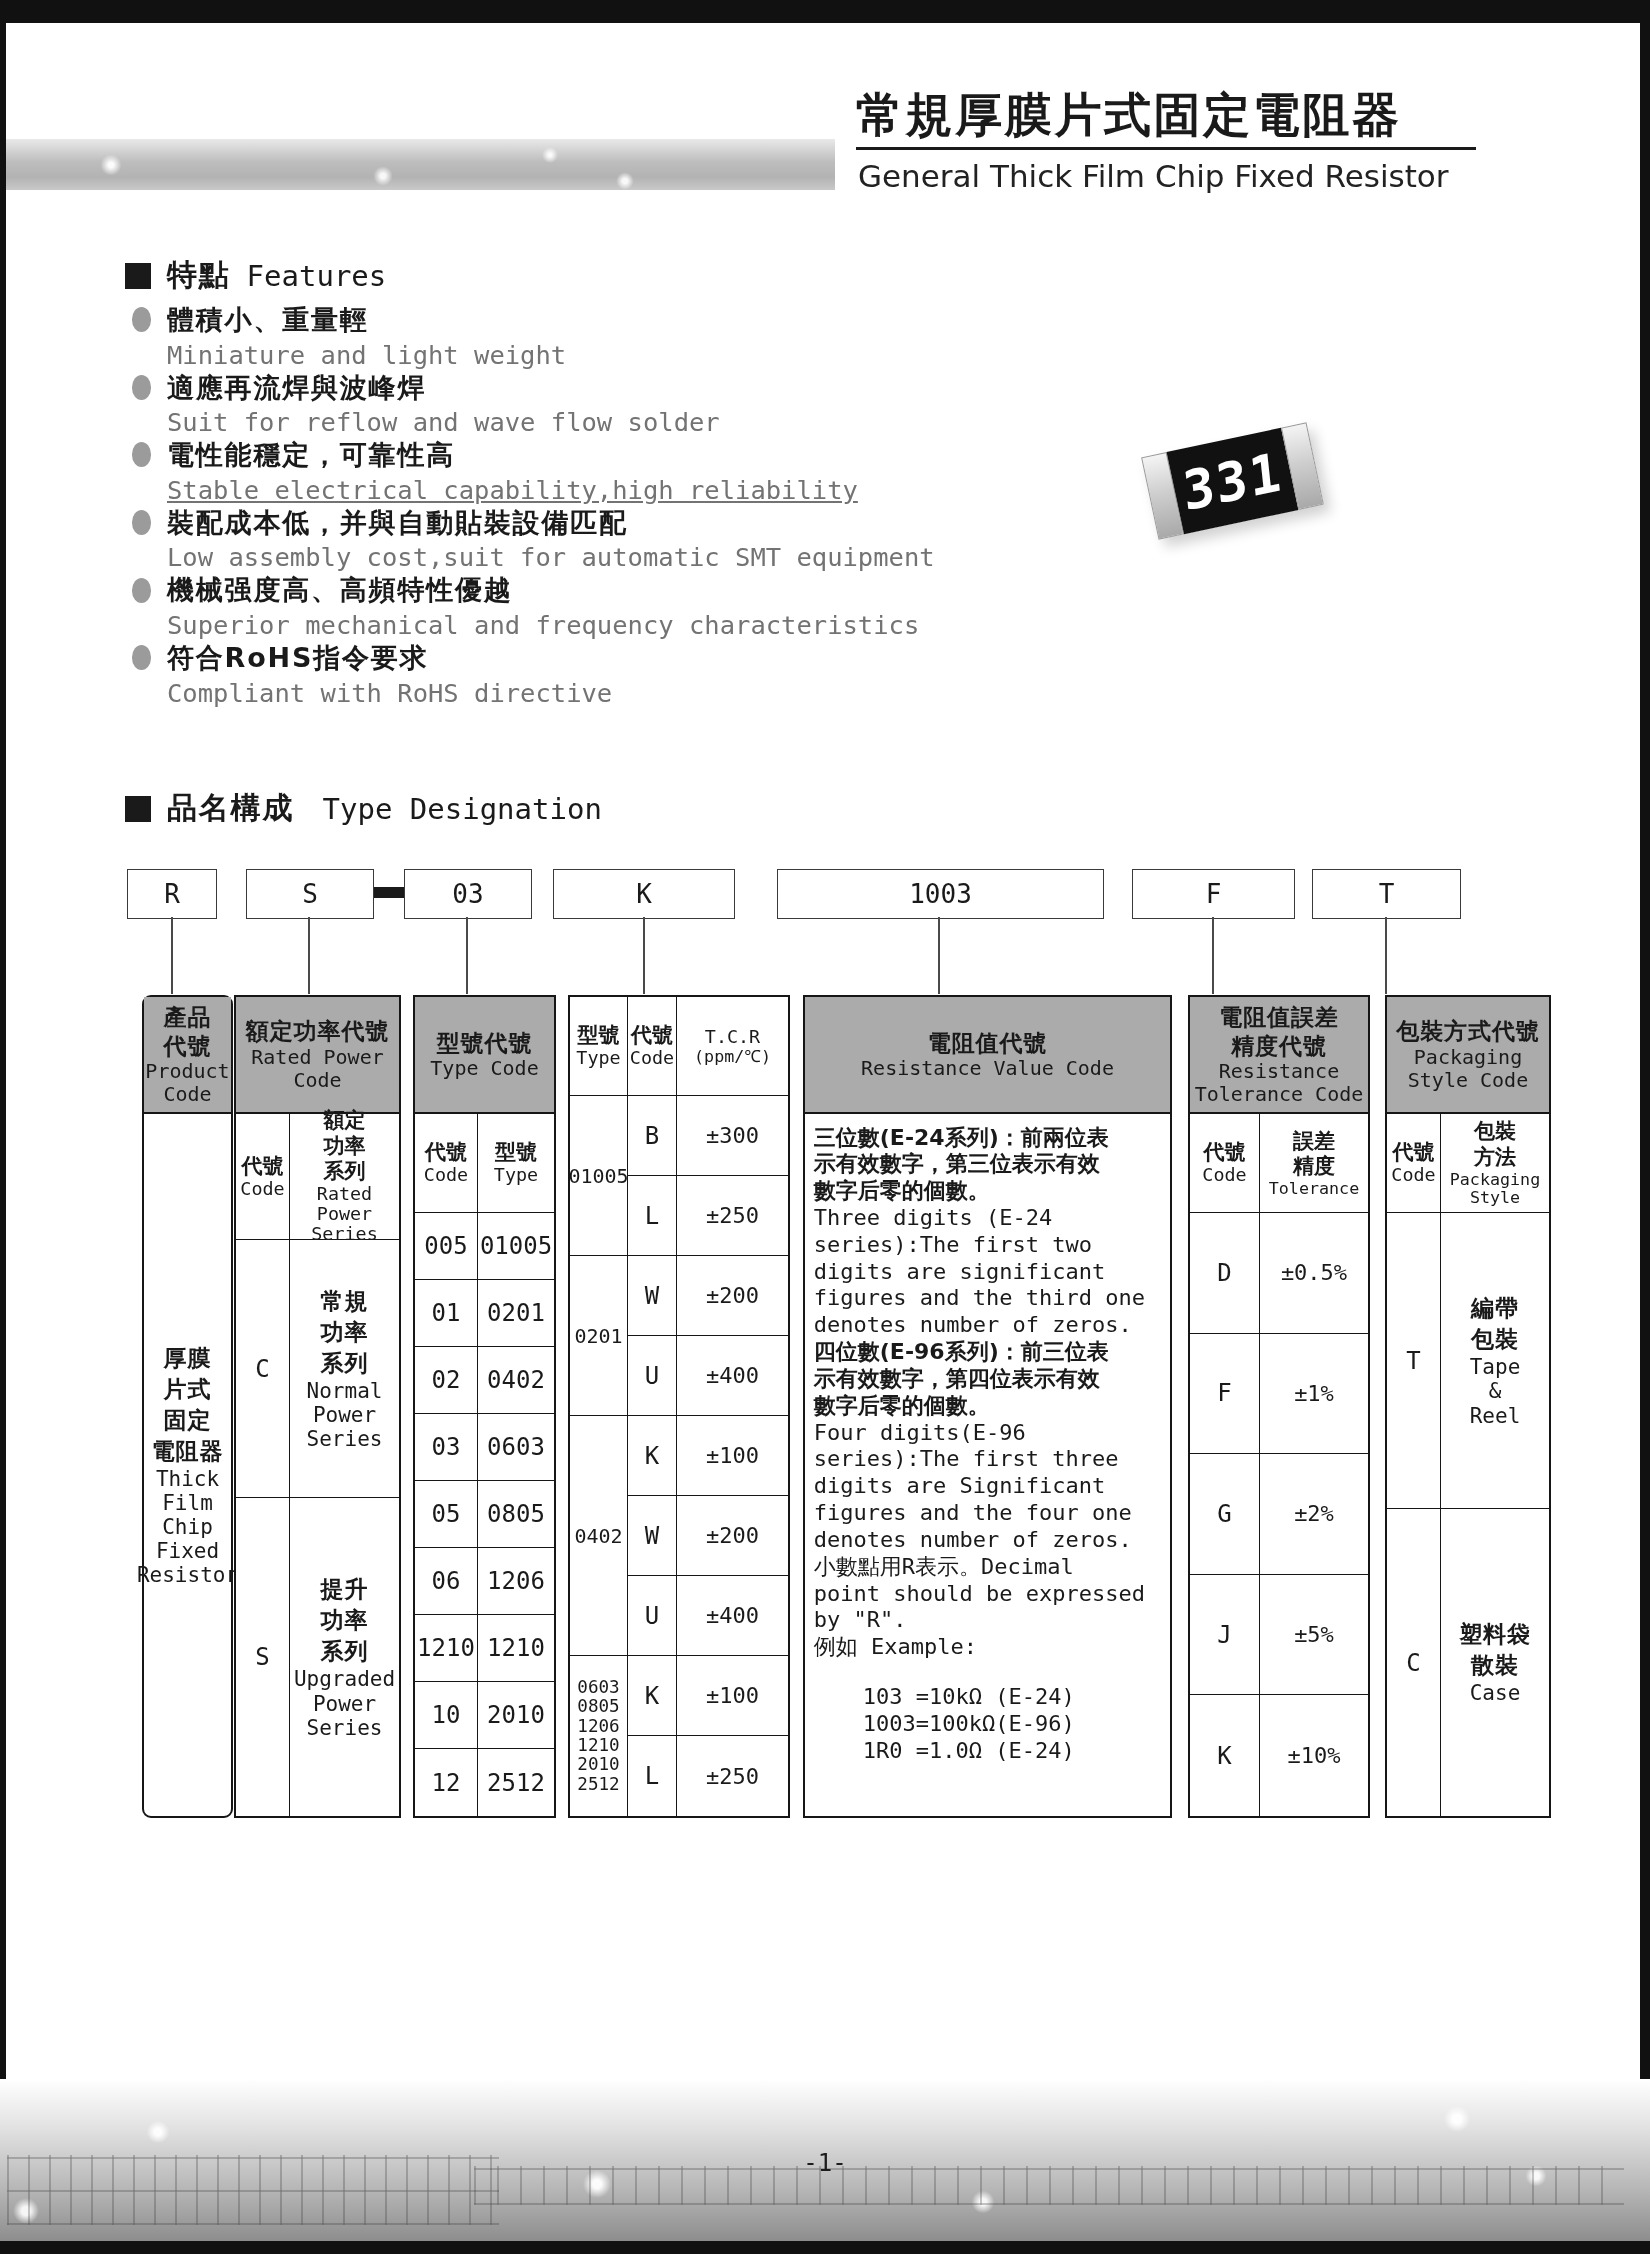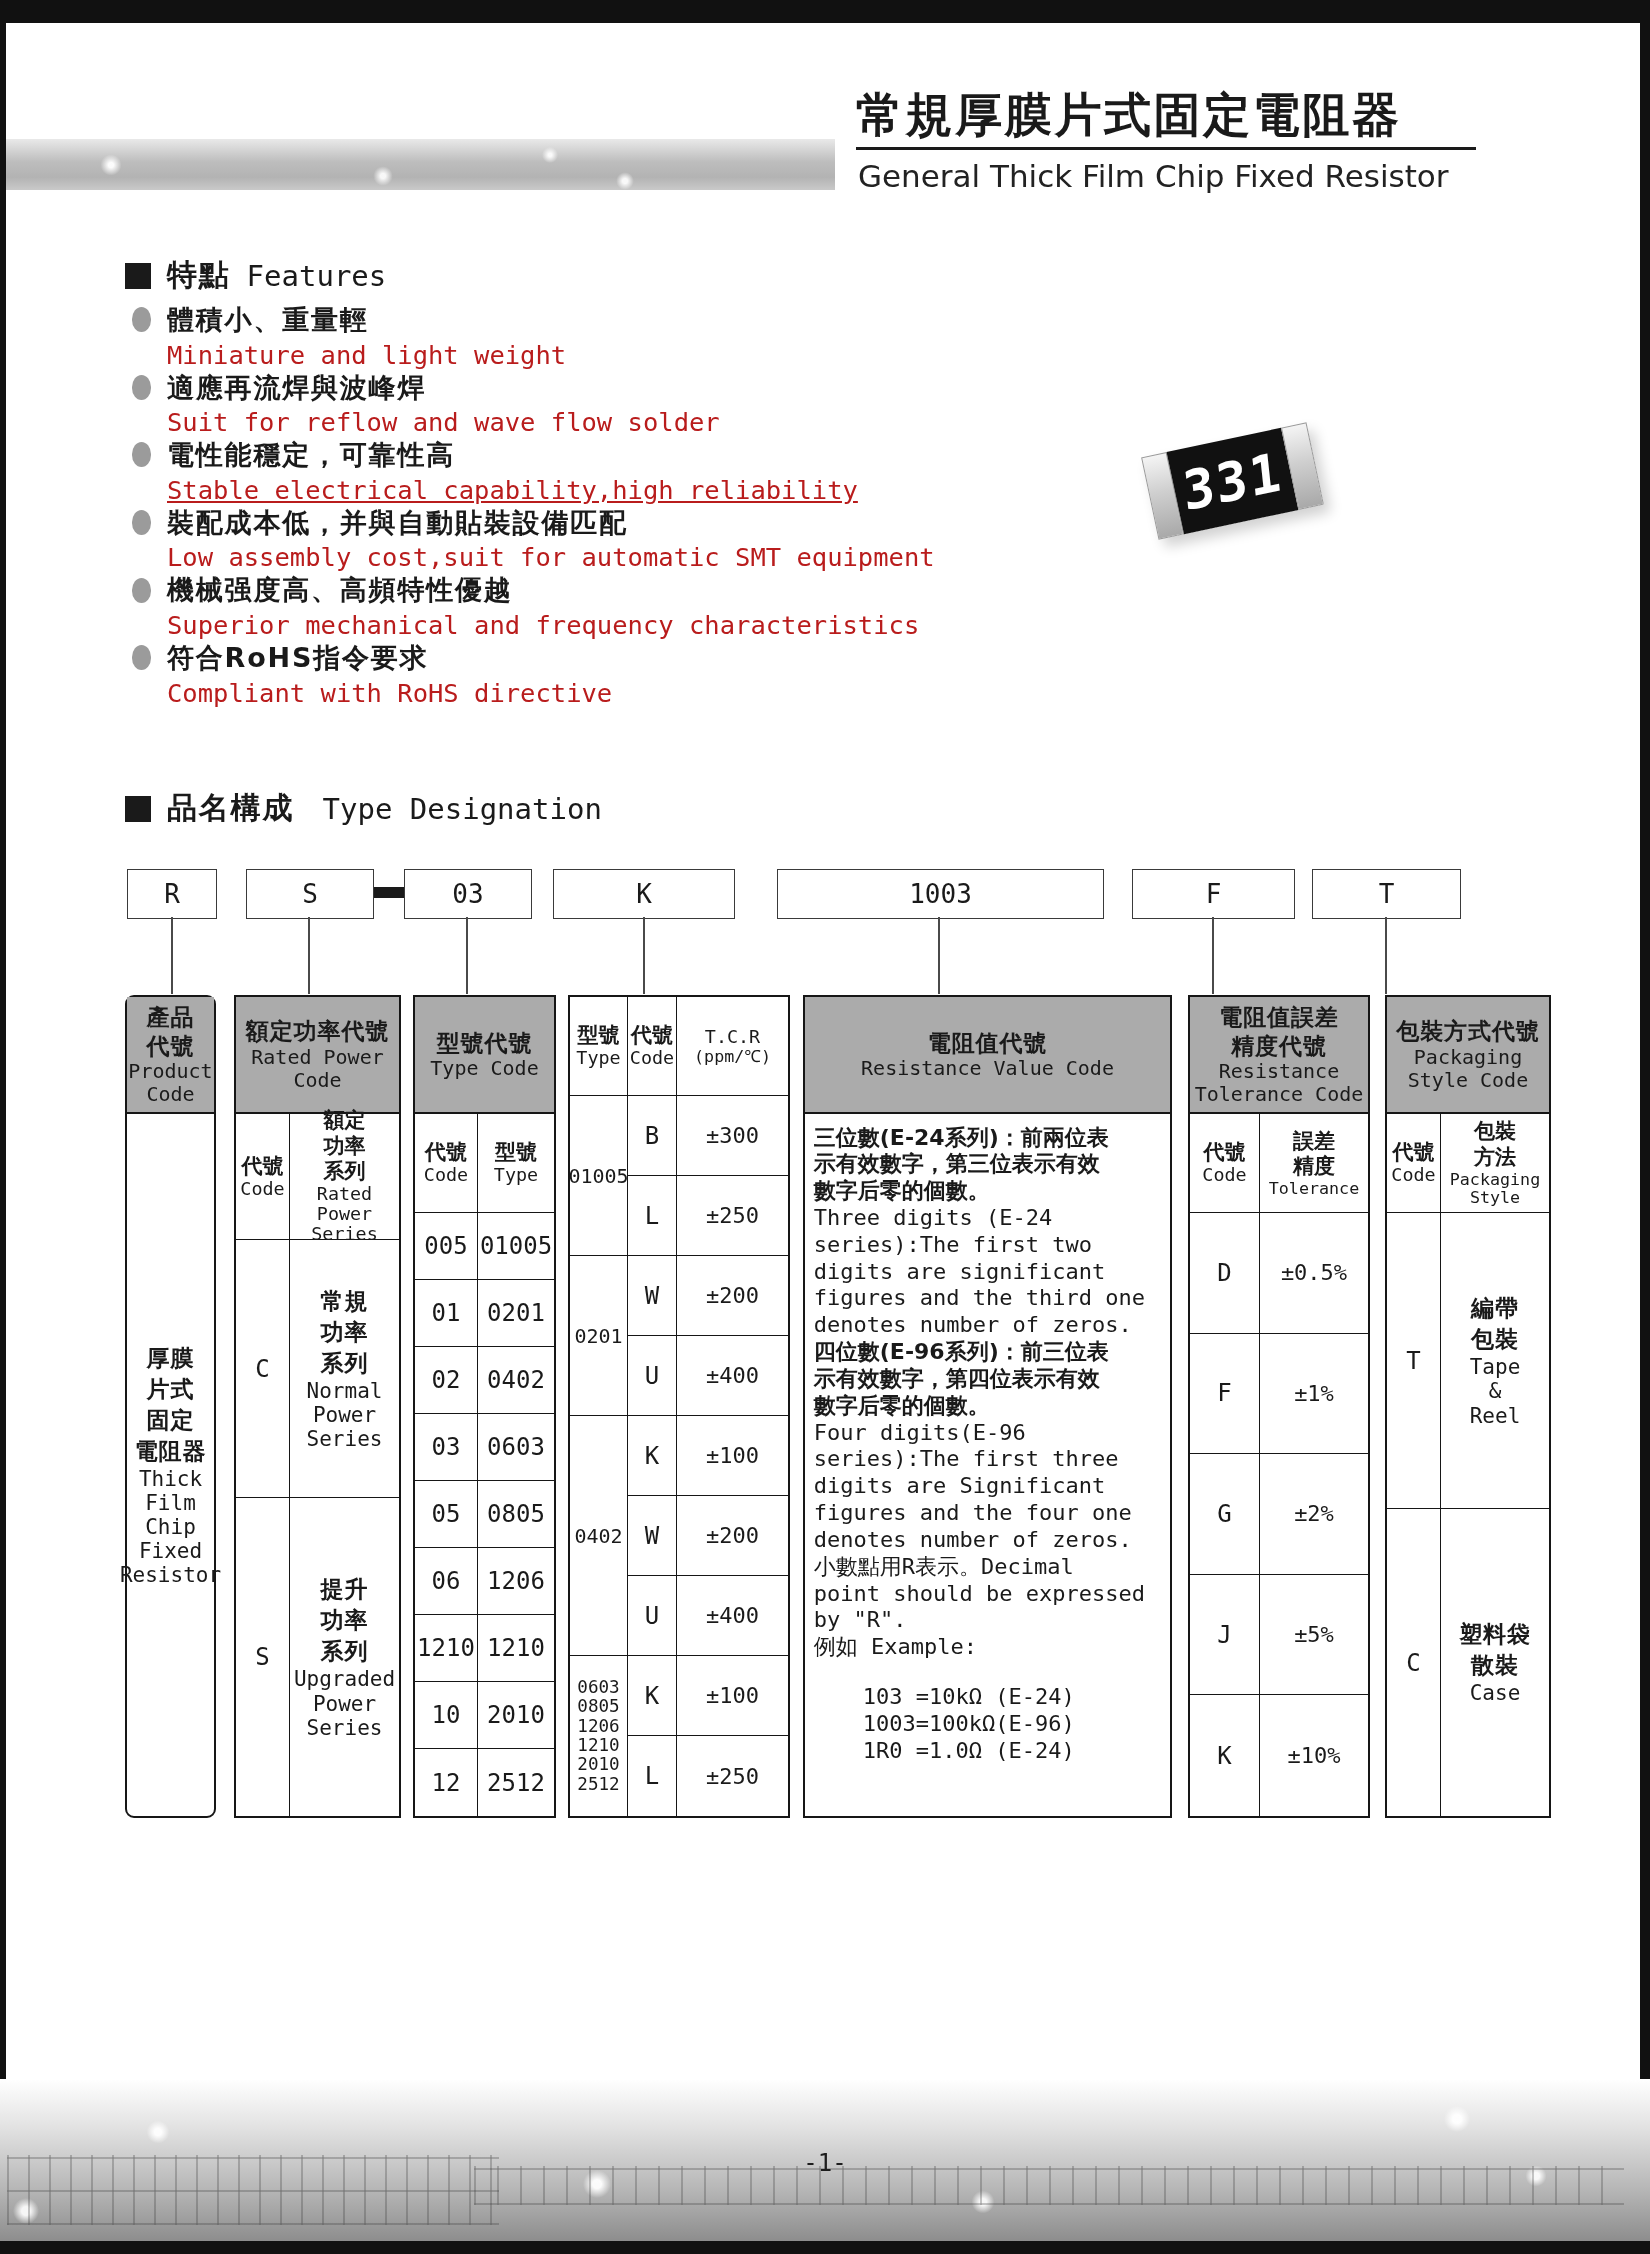--- a/index.html
+++ b/index.html
@@ -29,21 +29,21 @@
 
   
   .sec-head{display:flex;align-items:center;gap:16px;}
   .sec-square{width:26px;height:26px;background:#1a1a1a;flex:0 0 auto;}
   .sec-zh{font-size:30px;font-weight:700;letter-spacing:1.8px;}
   .sec-en{font-size:29px;font-family:"DejaVu Sans Mono", monospace;}
 
   
   .bullet{position:absolute;left:132px;width:19.3px;height:24.6px;border-radius:50%;background:#9b9b9b;}
   .feat-zh{position:absolute;left:167px;font-size:27px;font-weight:600;letter-spacing:1.8px;}
-  .feat-en{position:absolute;left:167px;font-size:25.5px;font-family:"DejaVu Sans Mono", monospace;color:#b91c1c;}
+  .feat-en{position:absolute;left:167px;font-size:25.5px;font-family:"DejaVu Sans Mono", monospace;color:#737373;}
 
   
   .chip{left:1148px;top:439px;width:169px;height:84px;transform:rotate(-12deg);display:flex;
         box-shadow:5.3px 8.8px 12.3px rgba(0,0,0,.18);}
   .chip-cap{width:26px;background:linear-gradient(180deg,#f4f4f4,#cfcfcf 45%,#a9a9a9);border:0.9px solid #9a9a9a;box-sizing:border-box;}
   .chip-body{flex:1;background:#111;display:flex;align-items:center;justify-content:center;}
   .chip-label{color:#fff;font-size:53px;font-weight:700;font-family:"DejaVu Sans Mono", monospace;
               transform:skewX(-6deg);letter-spacing:1.8px;}
 
   
@@ -177,21 +177,21 @@
   <div class="cbox" style="left:1312px;width:147px;">T</div>
 
   <div class="cline" style="left:171px;"></div>
   <div class="cline" style="left:308px;"></div>
   <div class="cline" style="left:466px;"></div>
   <div class="cline" style="left:643px;"></div>
   <div class="cline" style="left:938px;"></div>
   <div class="cline" style="left:1212px;"></div>
   <div class="cline" style="left:1385px;"></div>
 
-  <div class="tcol" style="left:125px;width:91px;border-radius:9px;">
+  <div class="tcol" style="left:142px;width:91px;border-radius:9px;">
     <div class="thead">
       <div class="h-zh pre">產品
 代號</div>
       <div class="h-en pre">Product
 Code</div>
     </div>
     <div class="cell" style="flex:1;">
       <div class="b-zh pre">厚膜
 片式
 固定

